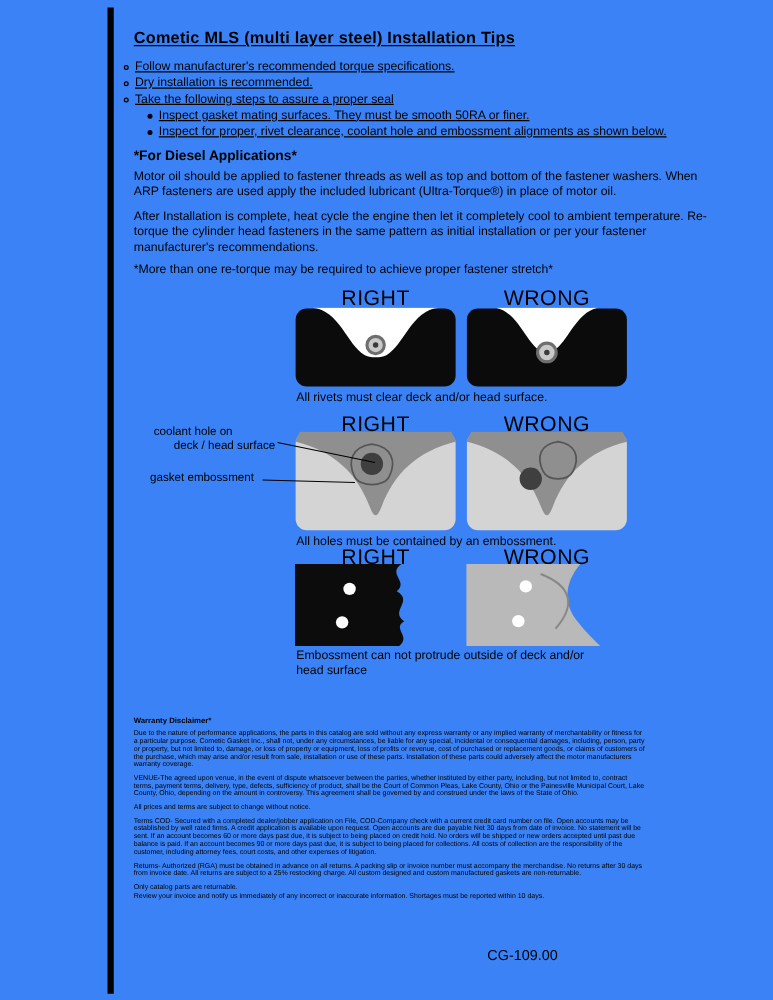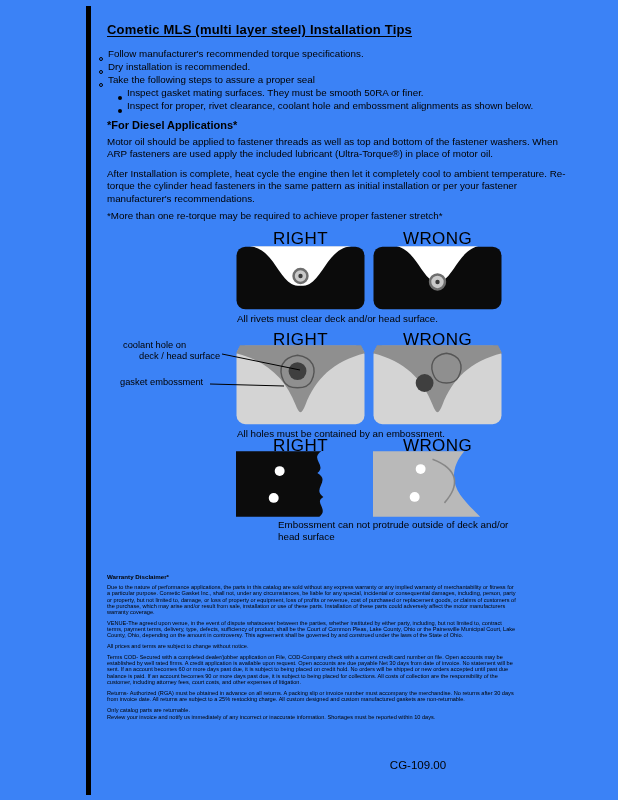--- a/index.html
+++ b/index.html
@@ -5,39 +5,39 @@
   * { margin:0; padding:0; box-sizing:border-box; }
   html,body { width:618px; height:800px; background:#ffffff; }
   body { font-family:"Liberation Sans","DejaVu Sans",sans-serif; color:#000; position:relative; overflow:hidden; }
   .page { position:absolute; inset:0; background:#3b82f6; }
   .left-rule { position:absolute; left:86px; top:6px; width:5px; height:789px; background:#000; }
 
   .title { position:absolute; left:107px; top:22px; font-size:13px; font-weight:bold;
            text-decoration:underline; text-underline-offset:2px; letter-spacing:0.2px; }
 
   .tips { position:absolute; left:99px; top:48px; font-size:9.8px; line-height:12.9px; }
-  .b-row { display:flex; align-items:flex-end; }
+  .b-row { display:flex; align-items:flex-start;text-decoration:underline; }
   .marker { flex:0 0 auto; display:inline-block; }
   .circ { width:4px; height:4px; border:1px solid #000; border-radius:50%; margin:4px 5px 0 0; }
   .dot  { width:4px; height:4px; background:#000; border-radius:50%; margin:4px 5px 0 0; }
   .sub  { margin-left:19px; }
 
   .diesel-heading { position:absolute; left:107px; top:119px; font-size:11px; font-weight:bold; }
   .para { position:absolute; left:107px; width:462px; font-size:9.8px; line-height:12.4px; }
   .para1 { top:136px; }
   .para2 { top:168px; }
   .note { position:absolute; left:107px; top:210px; font-size:9.8px; }
 
   .dg-label { position:absolute; width:129px; text-align:center; font-size:17px; letter-spacing:0.4px; }
   .c1 { left:236px; } .c2 { left:373px; }
   .lr1 { top:229px; } .lr2 { top:330px; } .lr3 { top:436px; }
   .fig { position:absolute; display:block; }
   .fr1 { top:246px; } .fr2 { top:345px; } .fr3 { top:451px; }
   .cap { position:absolute; left:237px; font-size:9.8px; line-height:12px; }
-  .cap1 { top:313px; } .cap2 { top:428px; } .cap3 { top:519px; width:232px;margin-left:41px; }
+  .cap1 { top:313px; } .cap2 { top:428px; } .cap3 { top:519px; width:232px; }
 
   .callout { position:absolute; font-size:9.3px; line-height:11px; }
   .co1 { left:123px; top:340px; }
   .co2 { left:139px; top:351px; }
   .co3 { left:120px; top:377px; }
   .callout-lines { position:absolute; left:208px; top:344px; }
 
   .warranty { position:absolute; left:107px; top:573px; width:409px; }
   .warranty .w-head { font-size:6.2px; font-weight:bold; margin-bottom:4px; }
   .warranty p { font-size:5.6px; line-height:6.3px; margin-bottom:4.4px; }

